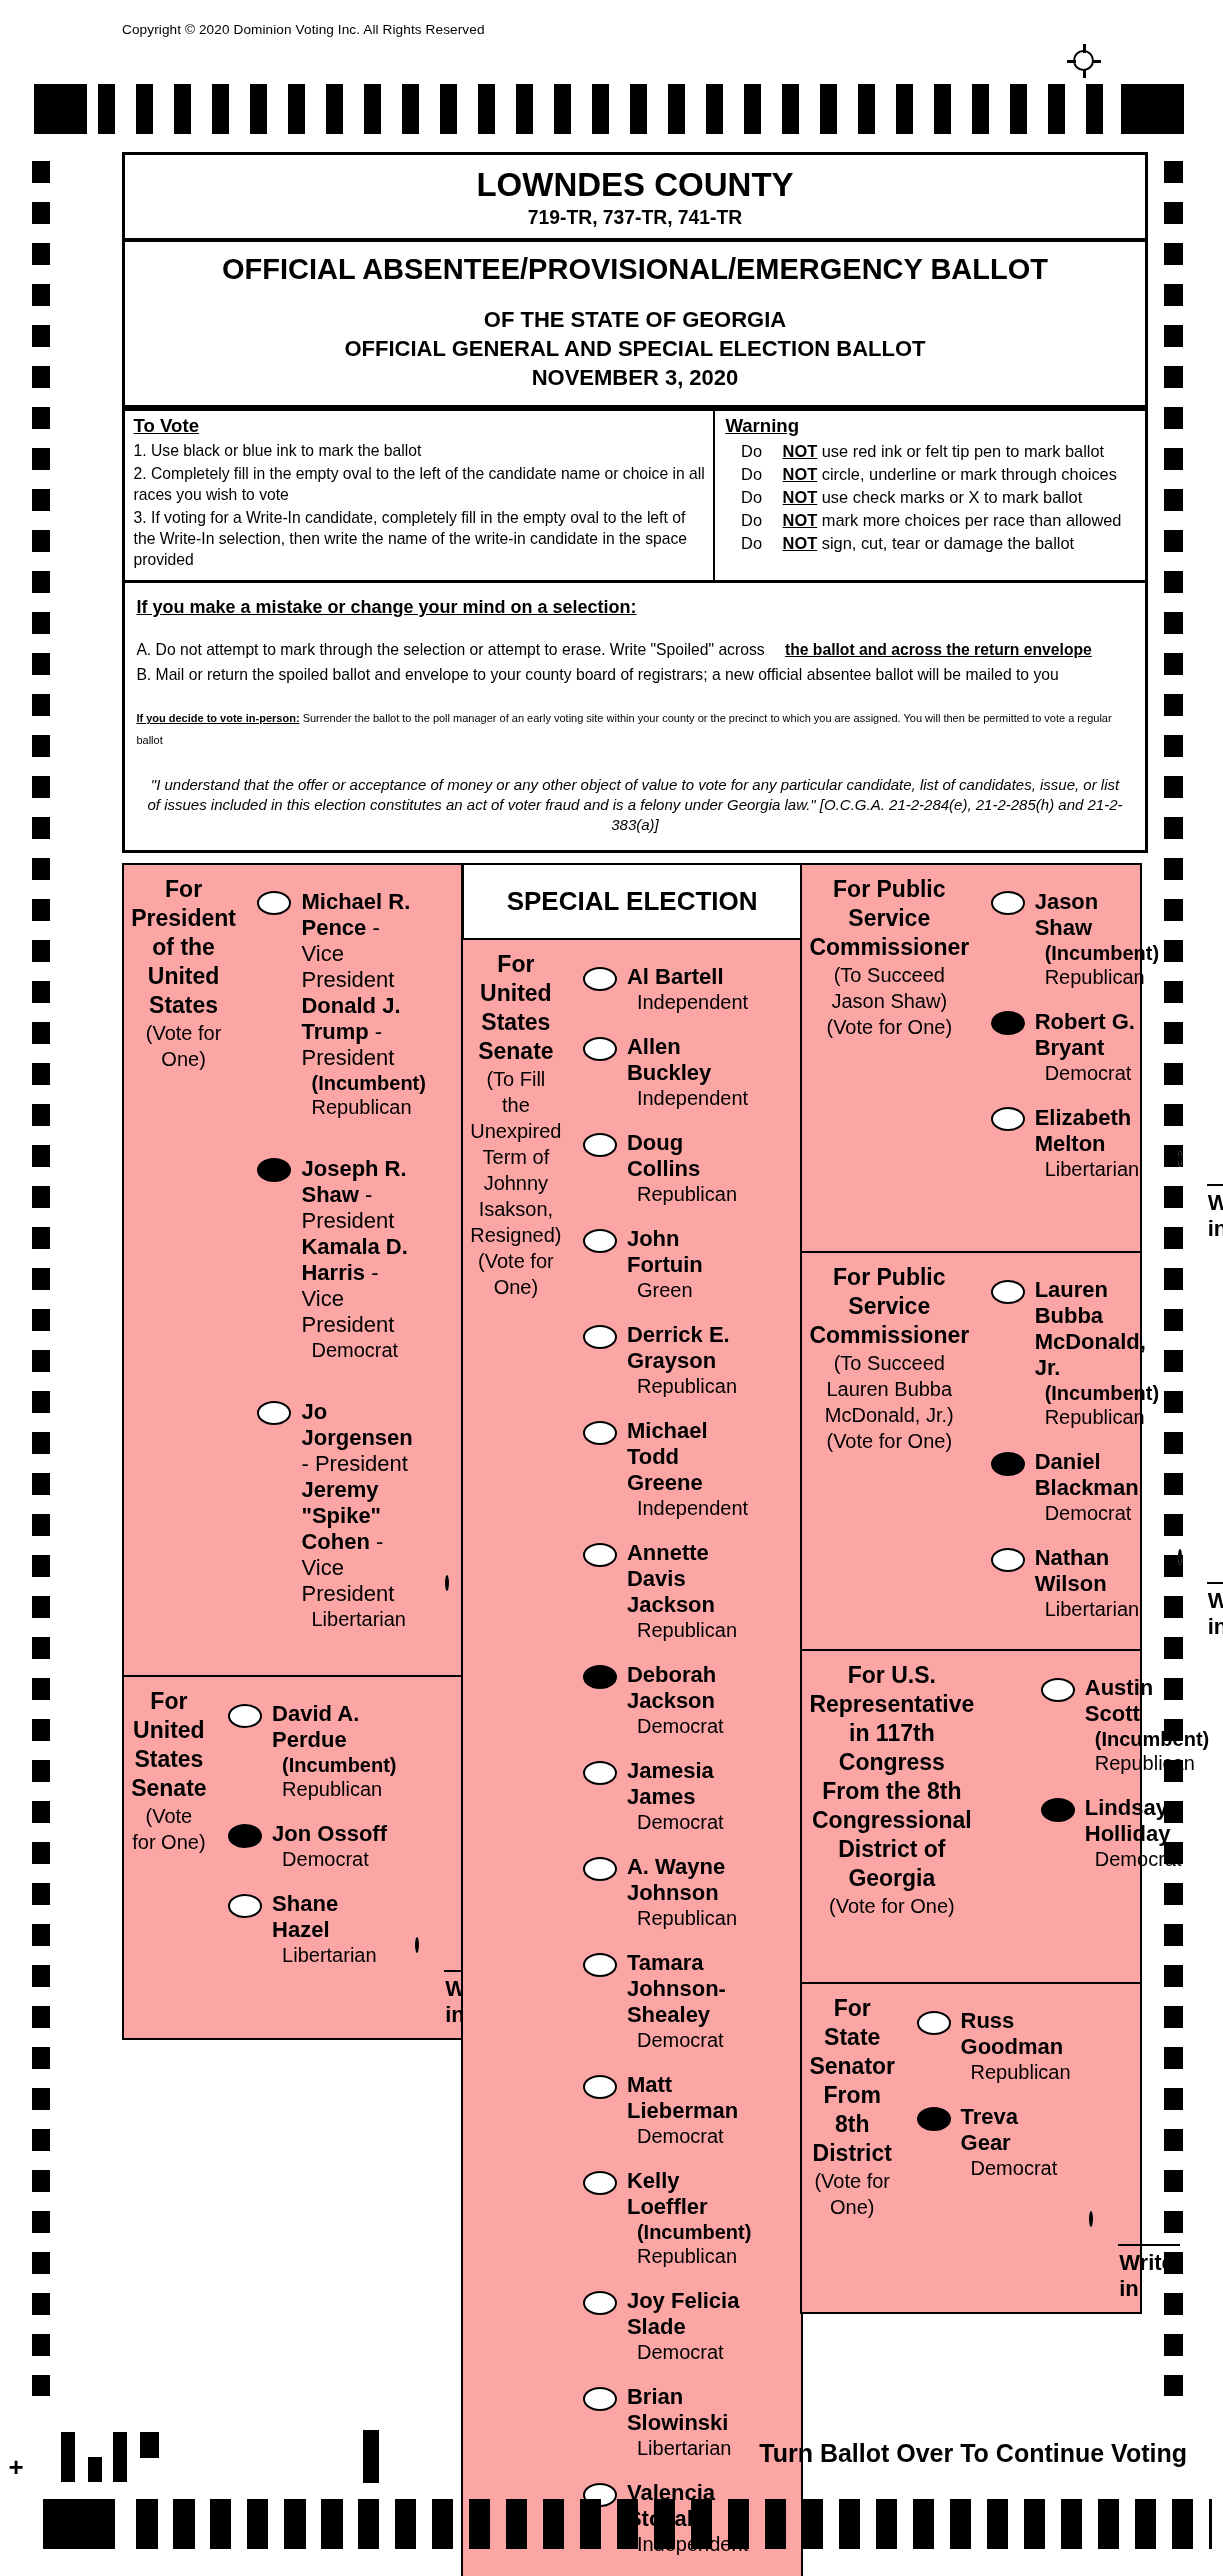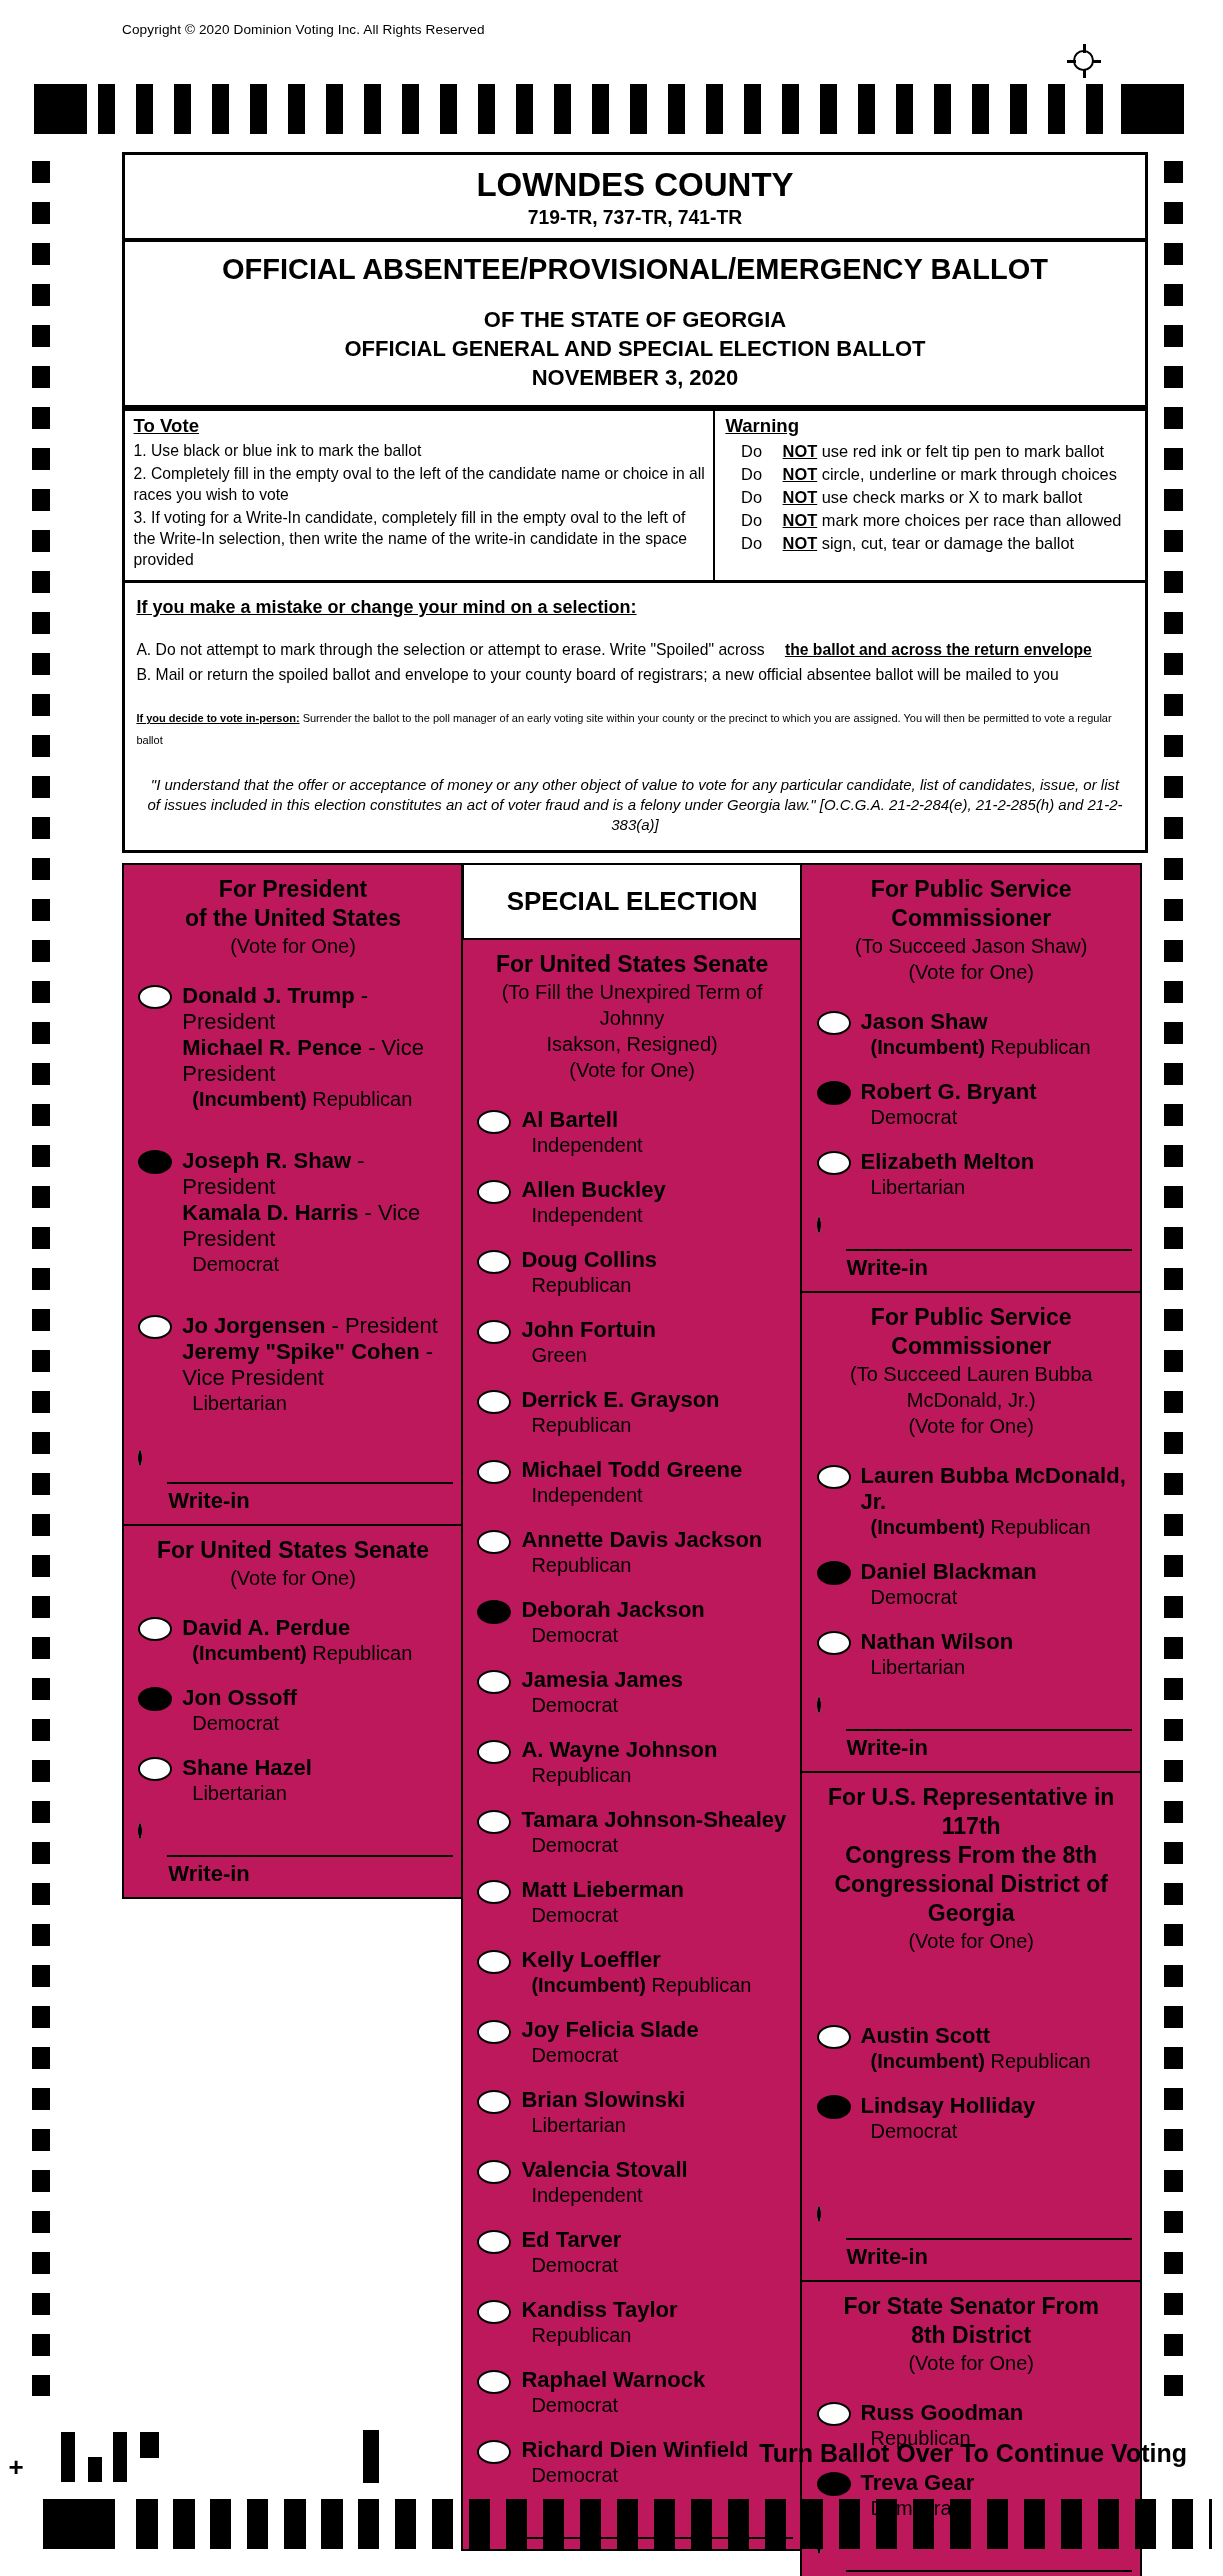--- a/index.html
+++ b/index.html
@@ -66,21 +66,21 @@
   .mist-h { font-size:18px; font-weight:bold; text-decoration:underline; margin:5.7px 0 21.5px; }
   .mist-line { font-size:15.7px; line-height:21.5px; margin:2.9px 0; }
   .inperson { font-size:11px; line-height:21.5px; margin-top:23px; }
   .inperson .hh { font-weight:bold; text-decoration:underline; }
   .felony { font-style:italic; font-size:15px; line-height:20px; text-align:center; margin:24px 7.2px 7.2px; }
 
   
   .grid { display:flex; align-items:flex-start; margin-top:10px; }
   .col { width:342px; display:flex; flex-direction:column; flex:0 0 auto; }
   .col + .col { margin-left:-2.9px; }
-  .contest { border:2.9px solid #000; background:#be185d; display:flex; flex-direction:column; padding-bottom:8.6px; }
+  .contest { border:2.9px solid #000; background:#fca5a5; display:flex; flex-direction:row; padding-bottom:8.6px; }
   .contest + .contest, .special-hdr + .contest { margin-top:-2.9px; }
   .special-hdr { border:2.9px solid #000; min-height:74px; display:flex; align-items:center;
                  justify-content:center; font-size:26px; font-weight:bold; }
   .h-president { min-height:534px; }
   .h-senate    { min-height:352px; }
   .h-special   { min-height:1599px; }
   .h-psc       { min-height:379px; }
   .h-usrep     { min-height:323px;gap:45px; }
   .h-statesen  { min-height:320px; }
 
@@ -188,22 +188,22 @@
               </div>
             <div class="c-sub">(Vote for One)</div>
           </div>
           <div class="cands">
 
               <div class="candidate">
                 <span class="oval"></span>
                 <div class="ctext">
                   <div>
 
-                  <div class="line"><span class="b">Donald J. Trump</span><span> - President</span></div>
-                    <div class="line"><span class="b">Michael R. Pence</span><span> - Vice President</span></div>
+                  <div class="line"><span class="b">Michael R. Pence</span><span> - Vice President</span></div>
+                    <div class="line"><span class="b">Donald J. Trump</span><span> - President</span></div>
                   </div>
                   <div class="party"><span class="b">(Incumbent) </span><span>Republican</span></div>
                 </div>
               </div>
 
               <div class="candidate">
                 <span class="oval filled"></span>
                 <div class="ctext">
                   <div>
 

